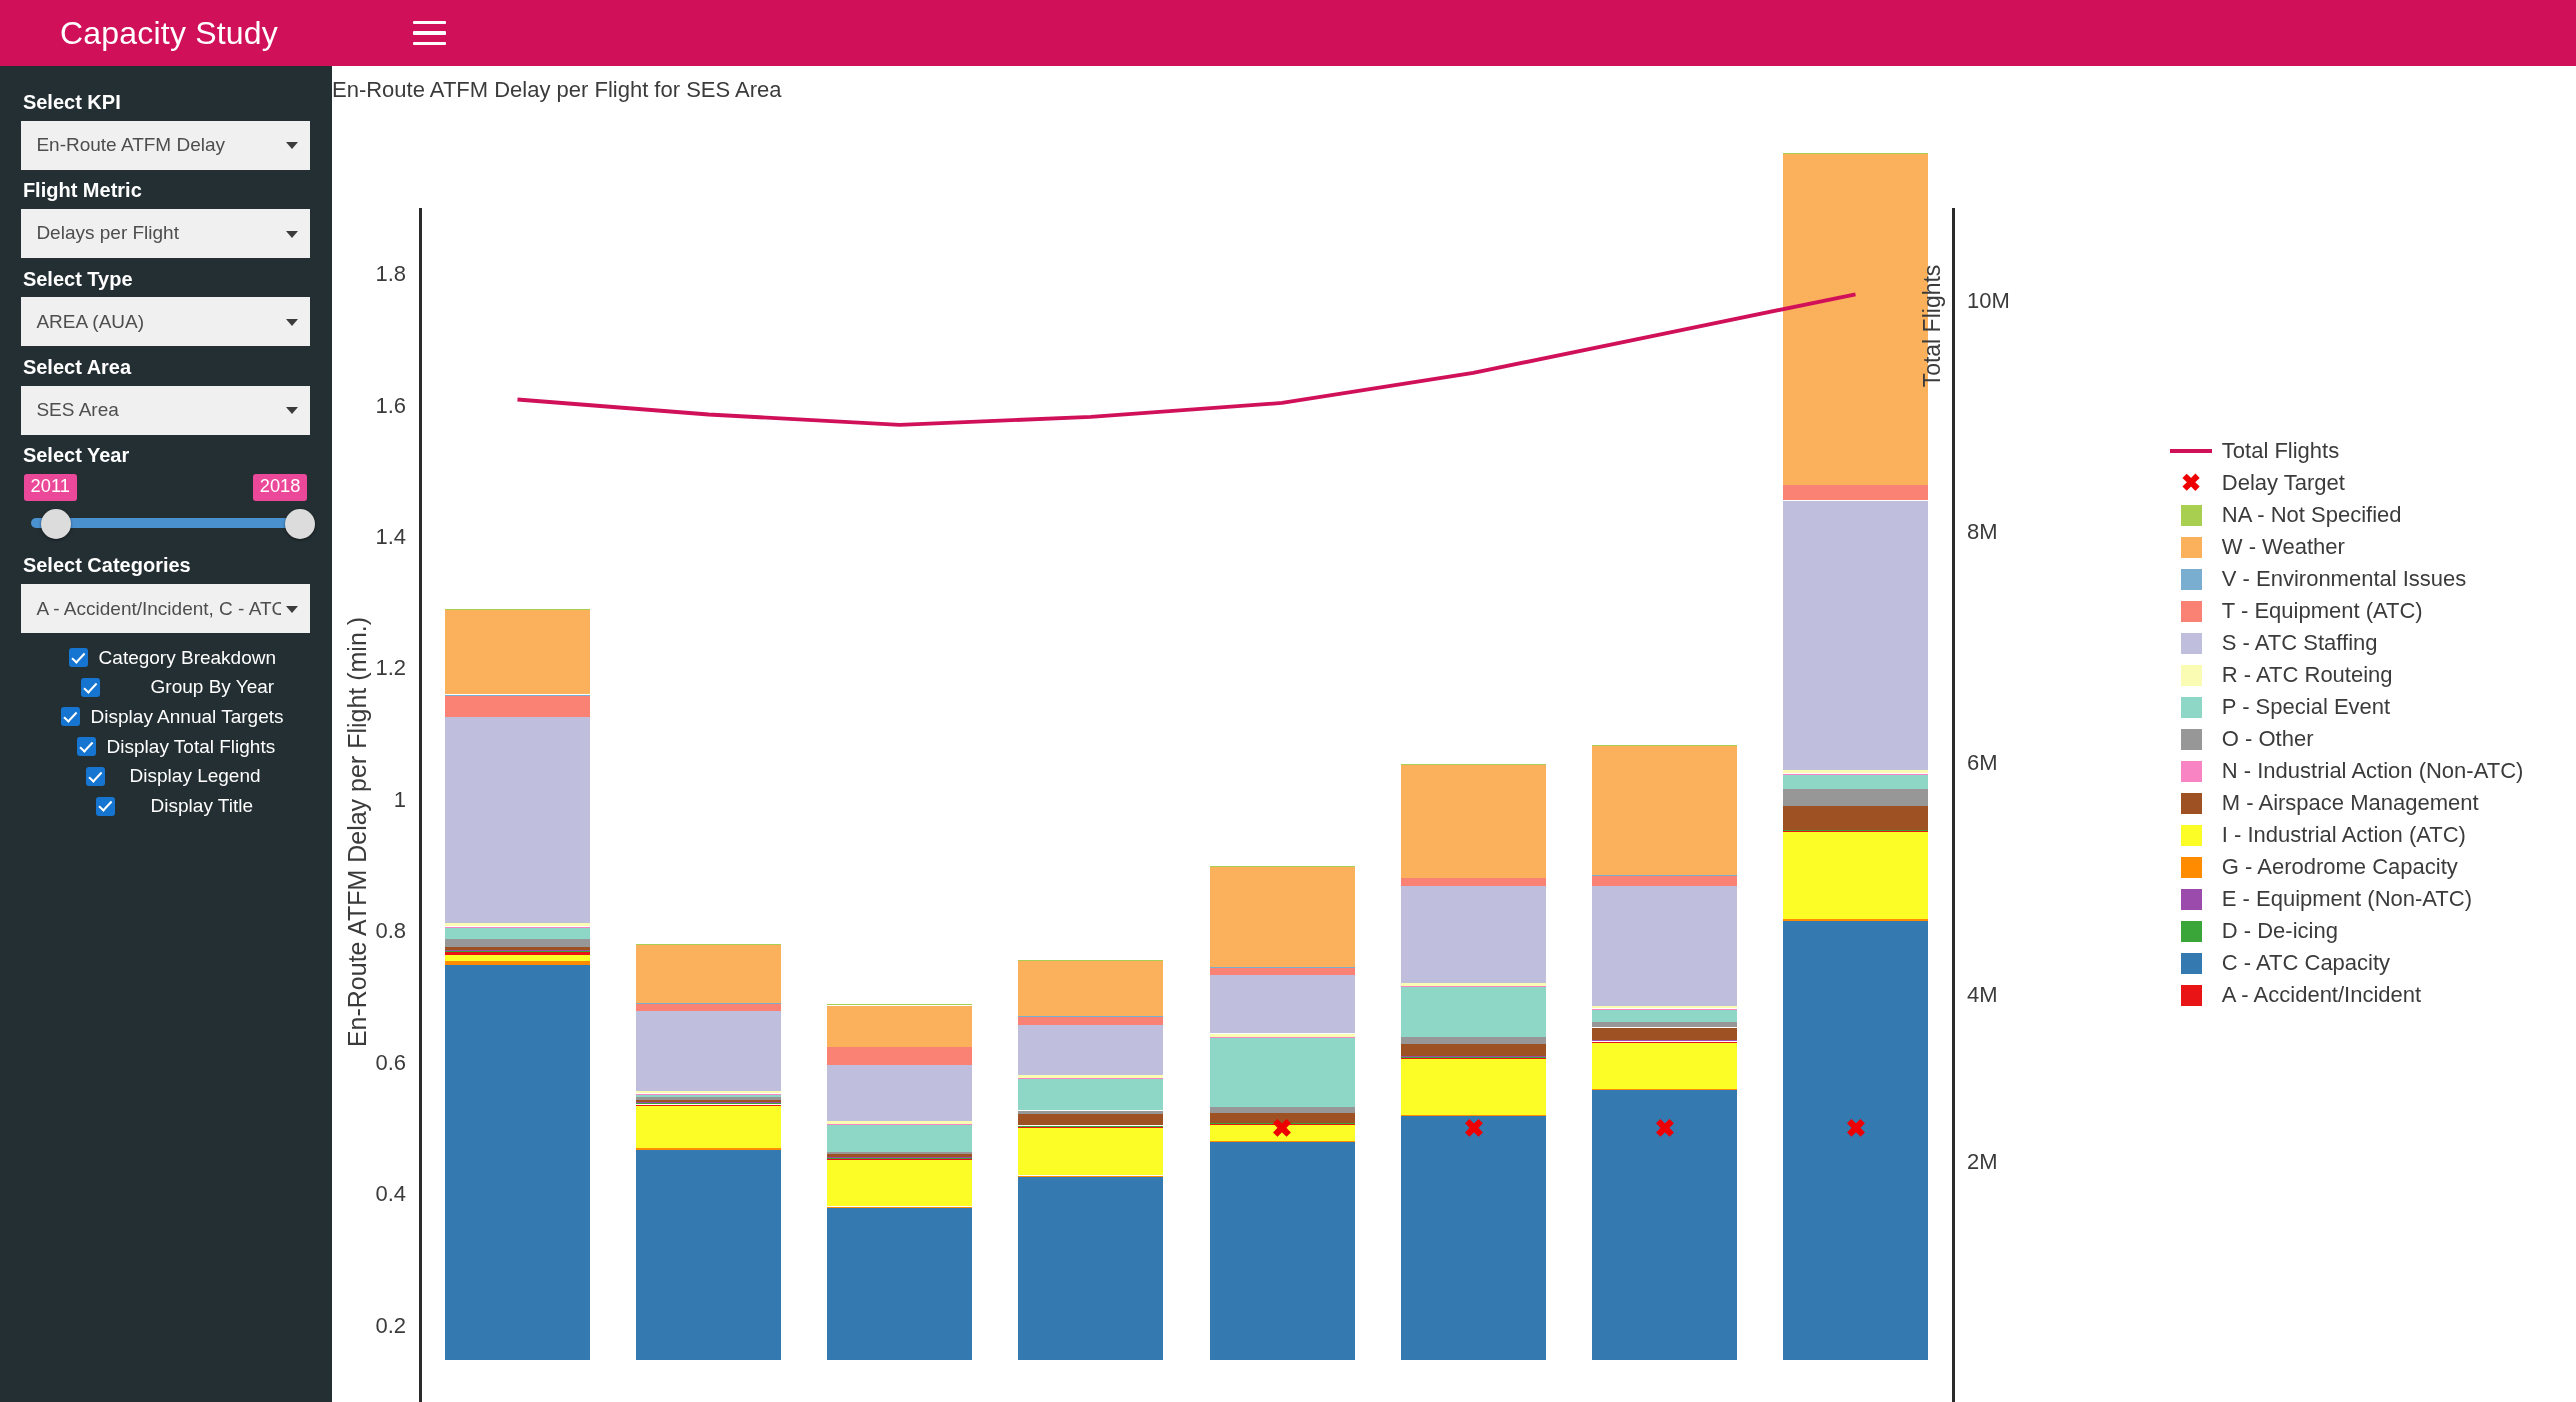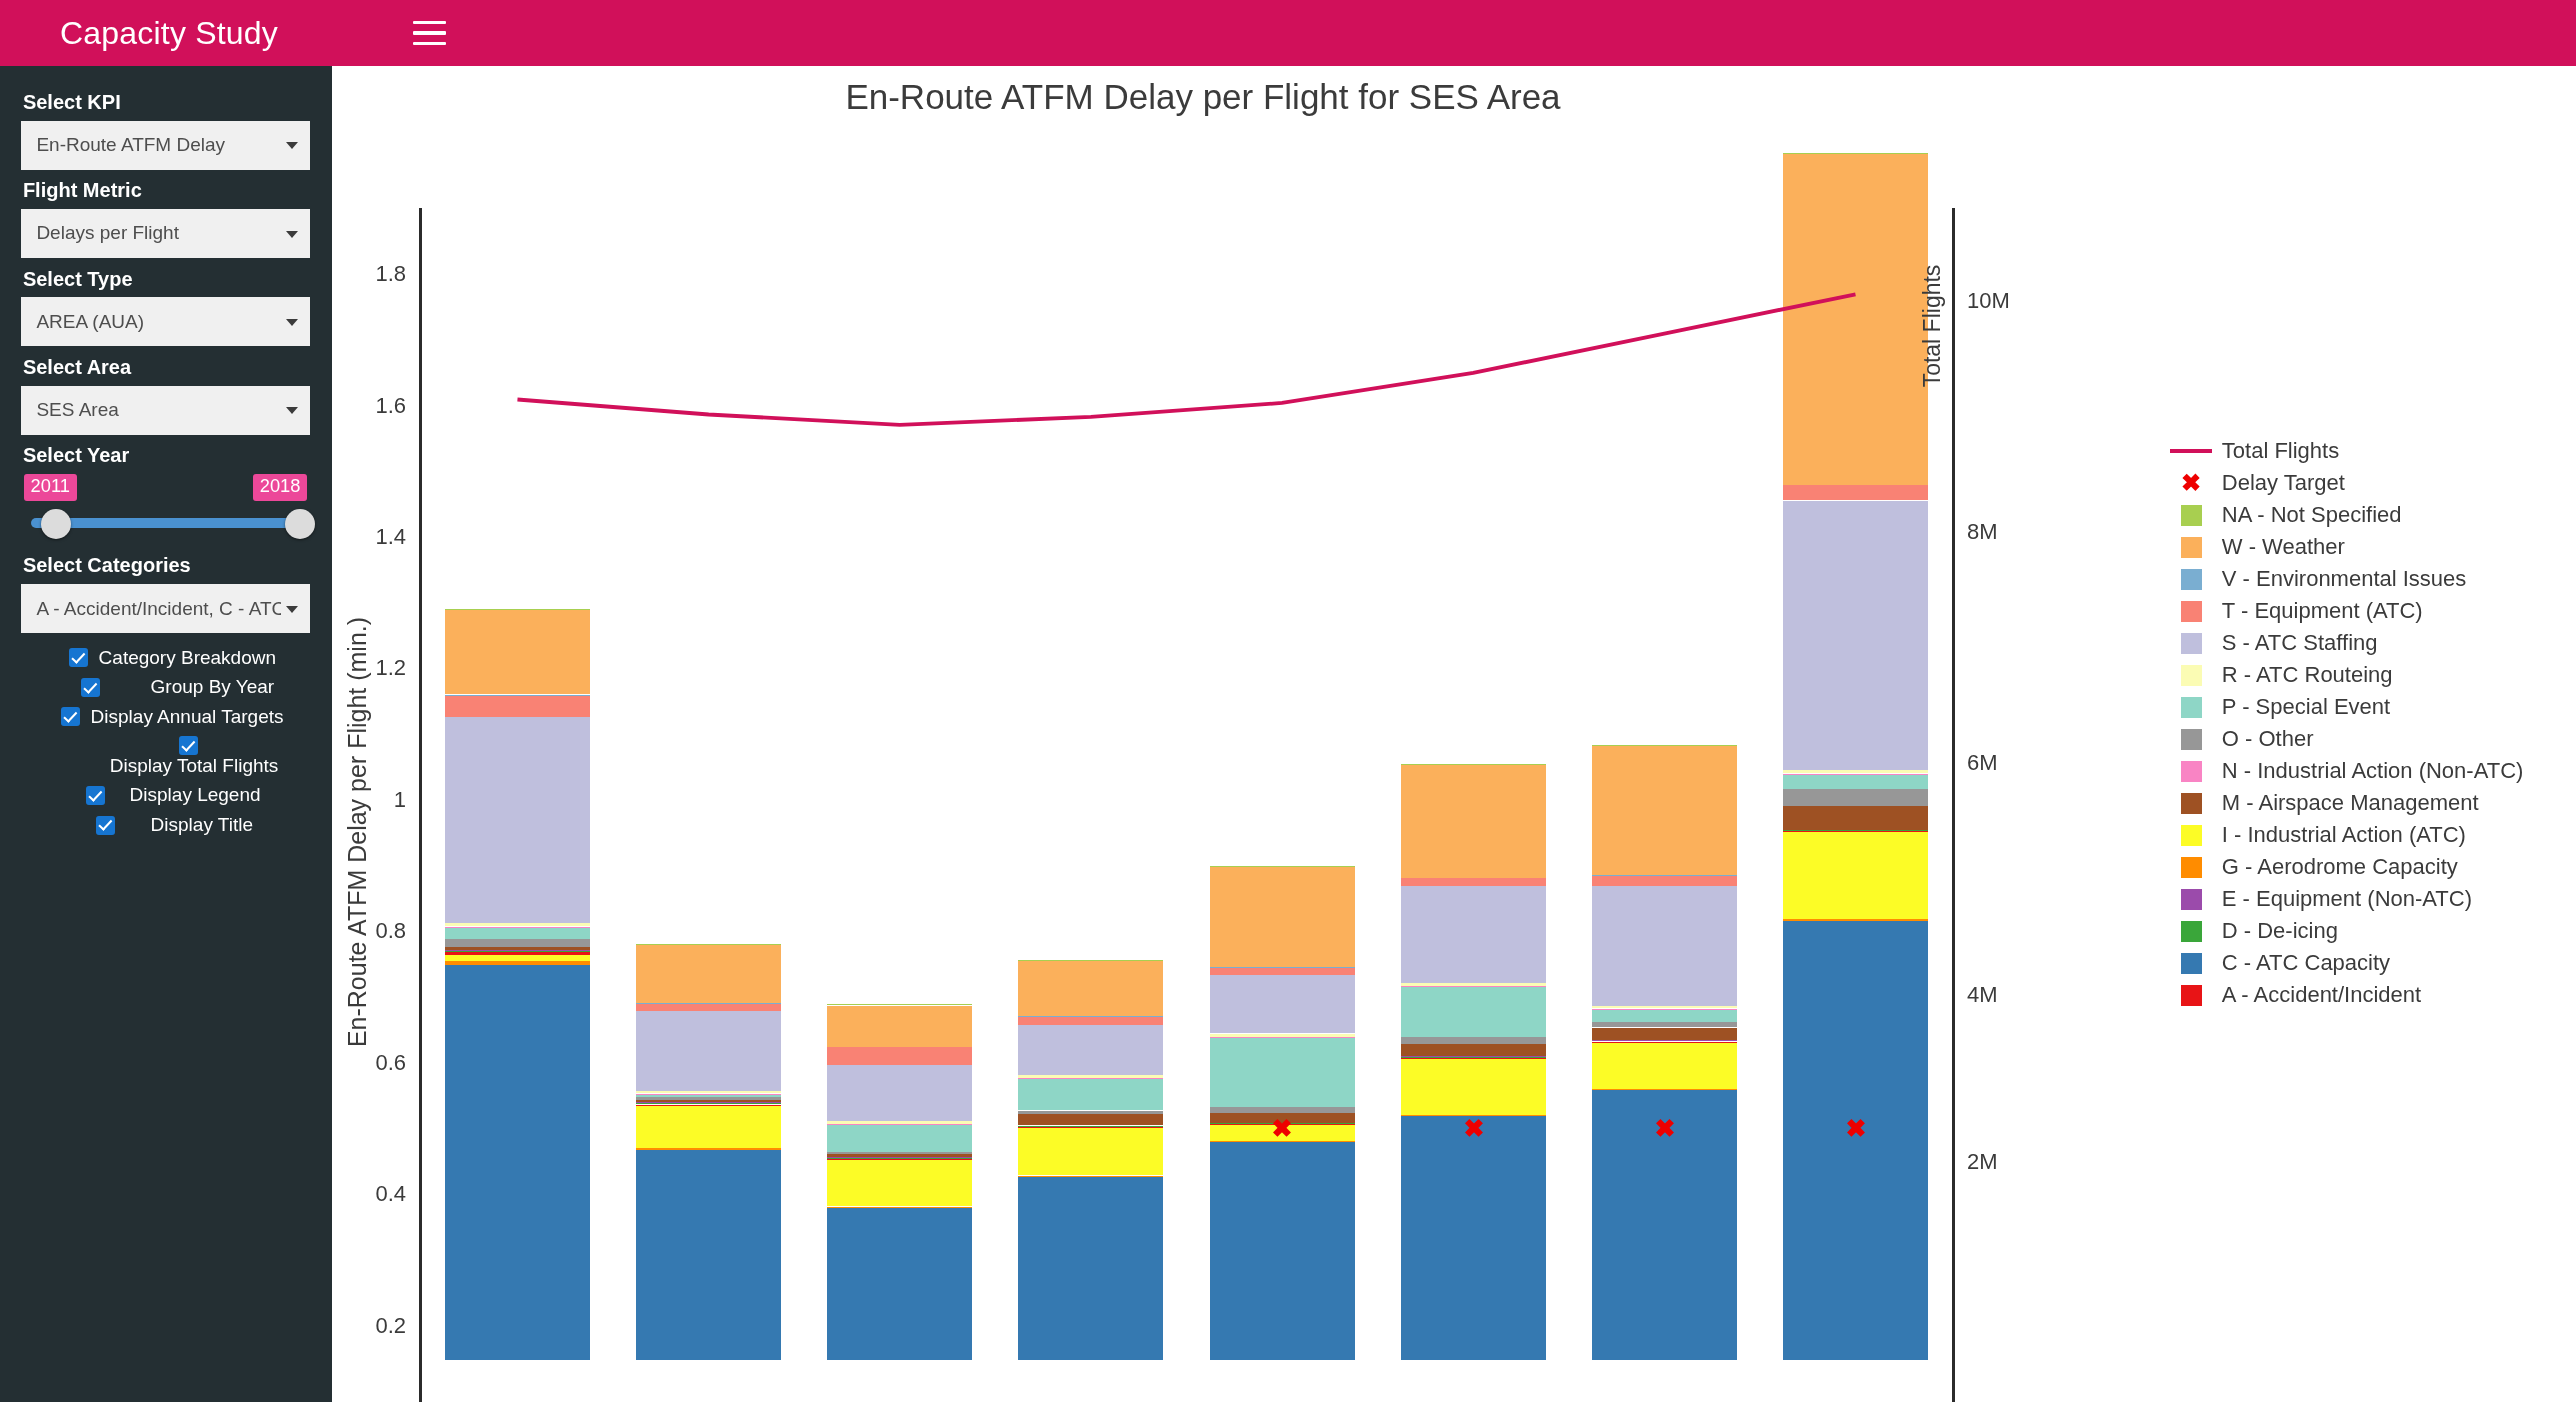--- a/index.html
+++ b/index.html
@@ -164,37 +164,36 @@
     left: 5.8px; top: 1.9px;
     width: 4.8px; height: 10.6px;
     border: solid #fff;
     border-width: 0 2.4px 2.4px 0;
     transform: rotate(43deg);
   }
   .cb-label { color: #fff; font-size: 19px; }
   .ind-1 { padding-left: 48px; }
   .ind-2 { padding-left: 60px; gap: 40px; }
   .ind-3 { padding-left: 40px; }
-  .ind-4 { padding-left: 56px; flex-direction: column; }
+  .ind-4 { padding-left: 56px; }
   .ind-5 { padding-left: 65px; gap: 14px; }
   .ind-6 { padding-left: 75px; gap: 25px; }
 
   
   #chart-area {
     position: absolute;
     top: 66px; left: 332px;
     width: 2244px; height: 1336px;
     background: #fff;
   }
   #chart-title {
     position: absolute;
     top: 10.6px;
     left: 0; width: 1742px;
-    text-align: center;
-    font-size: 35px;
+    font-size: 22px;
     color: #3b3b3b;
     white-space: nowrap;
   }
 
   
   #plot {
     position: absolute;
     left: 87px;      
     top: 77px;
     width: 1636px;

